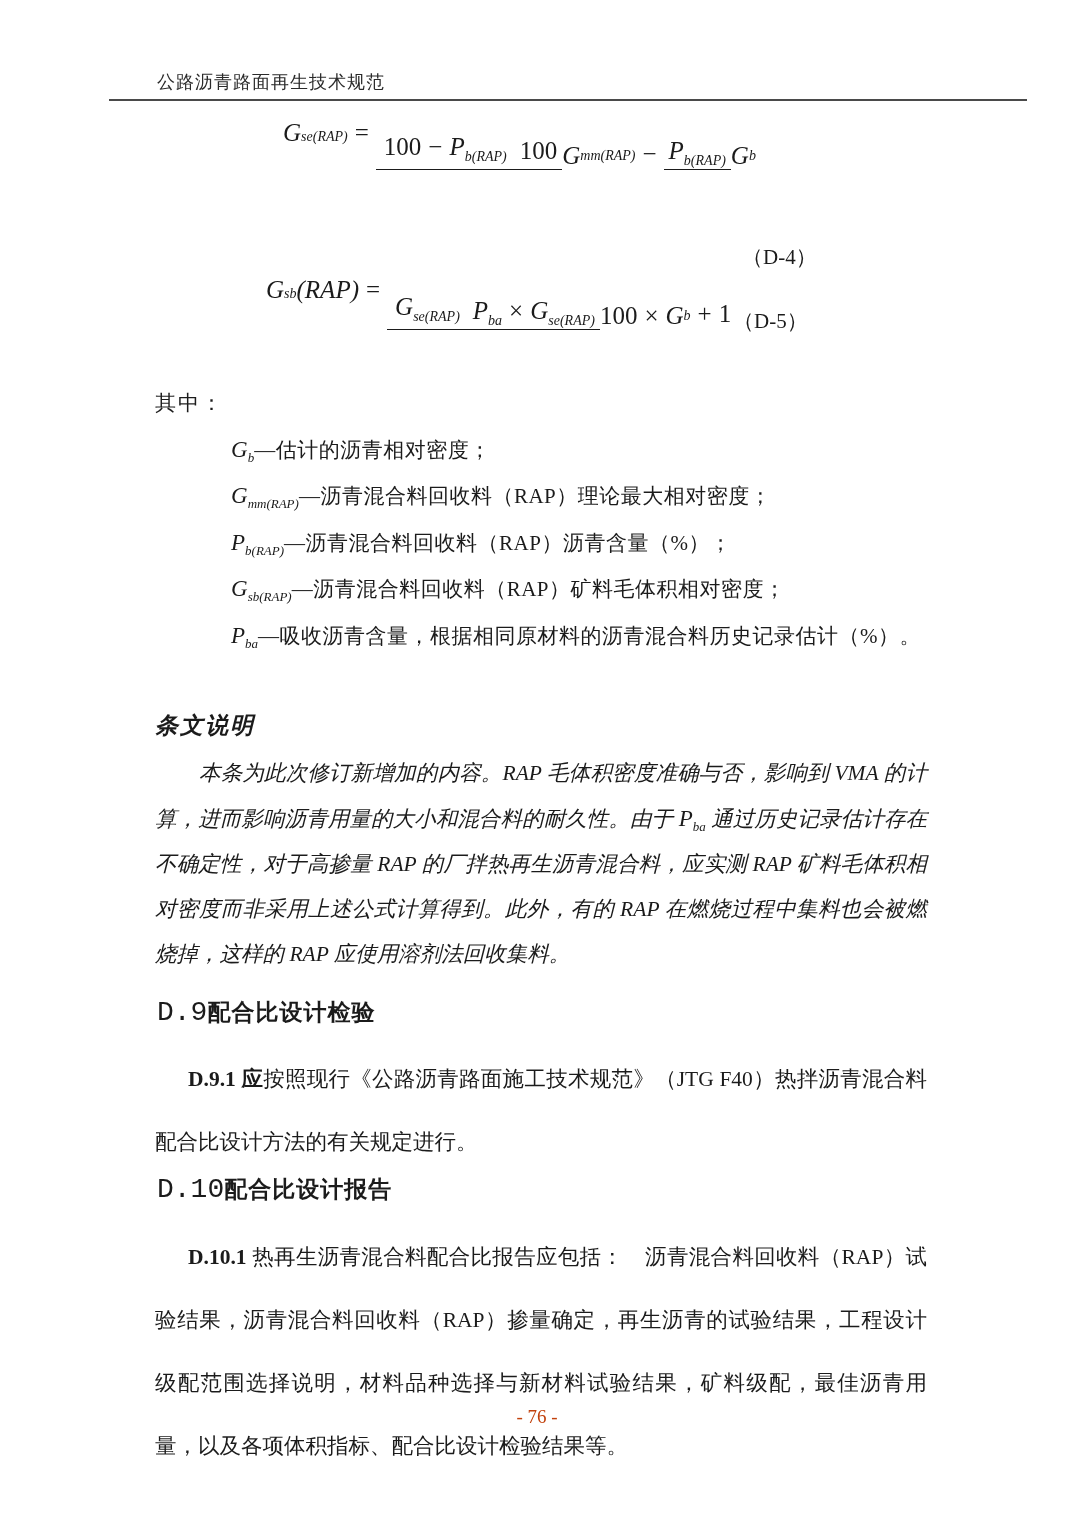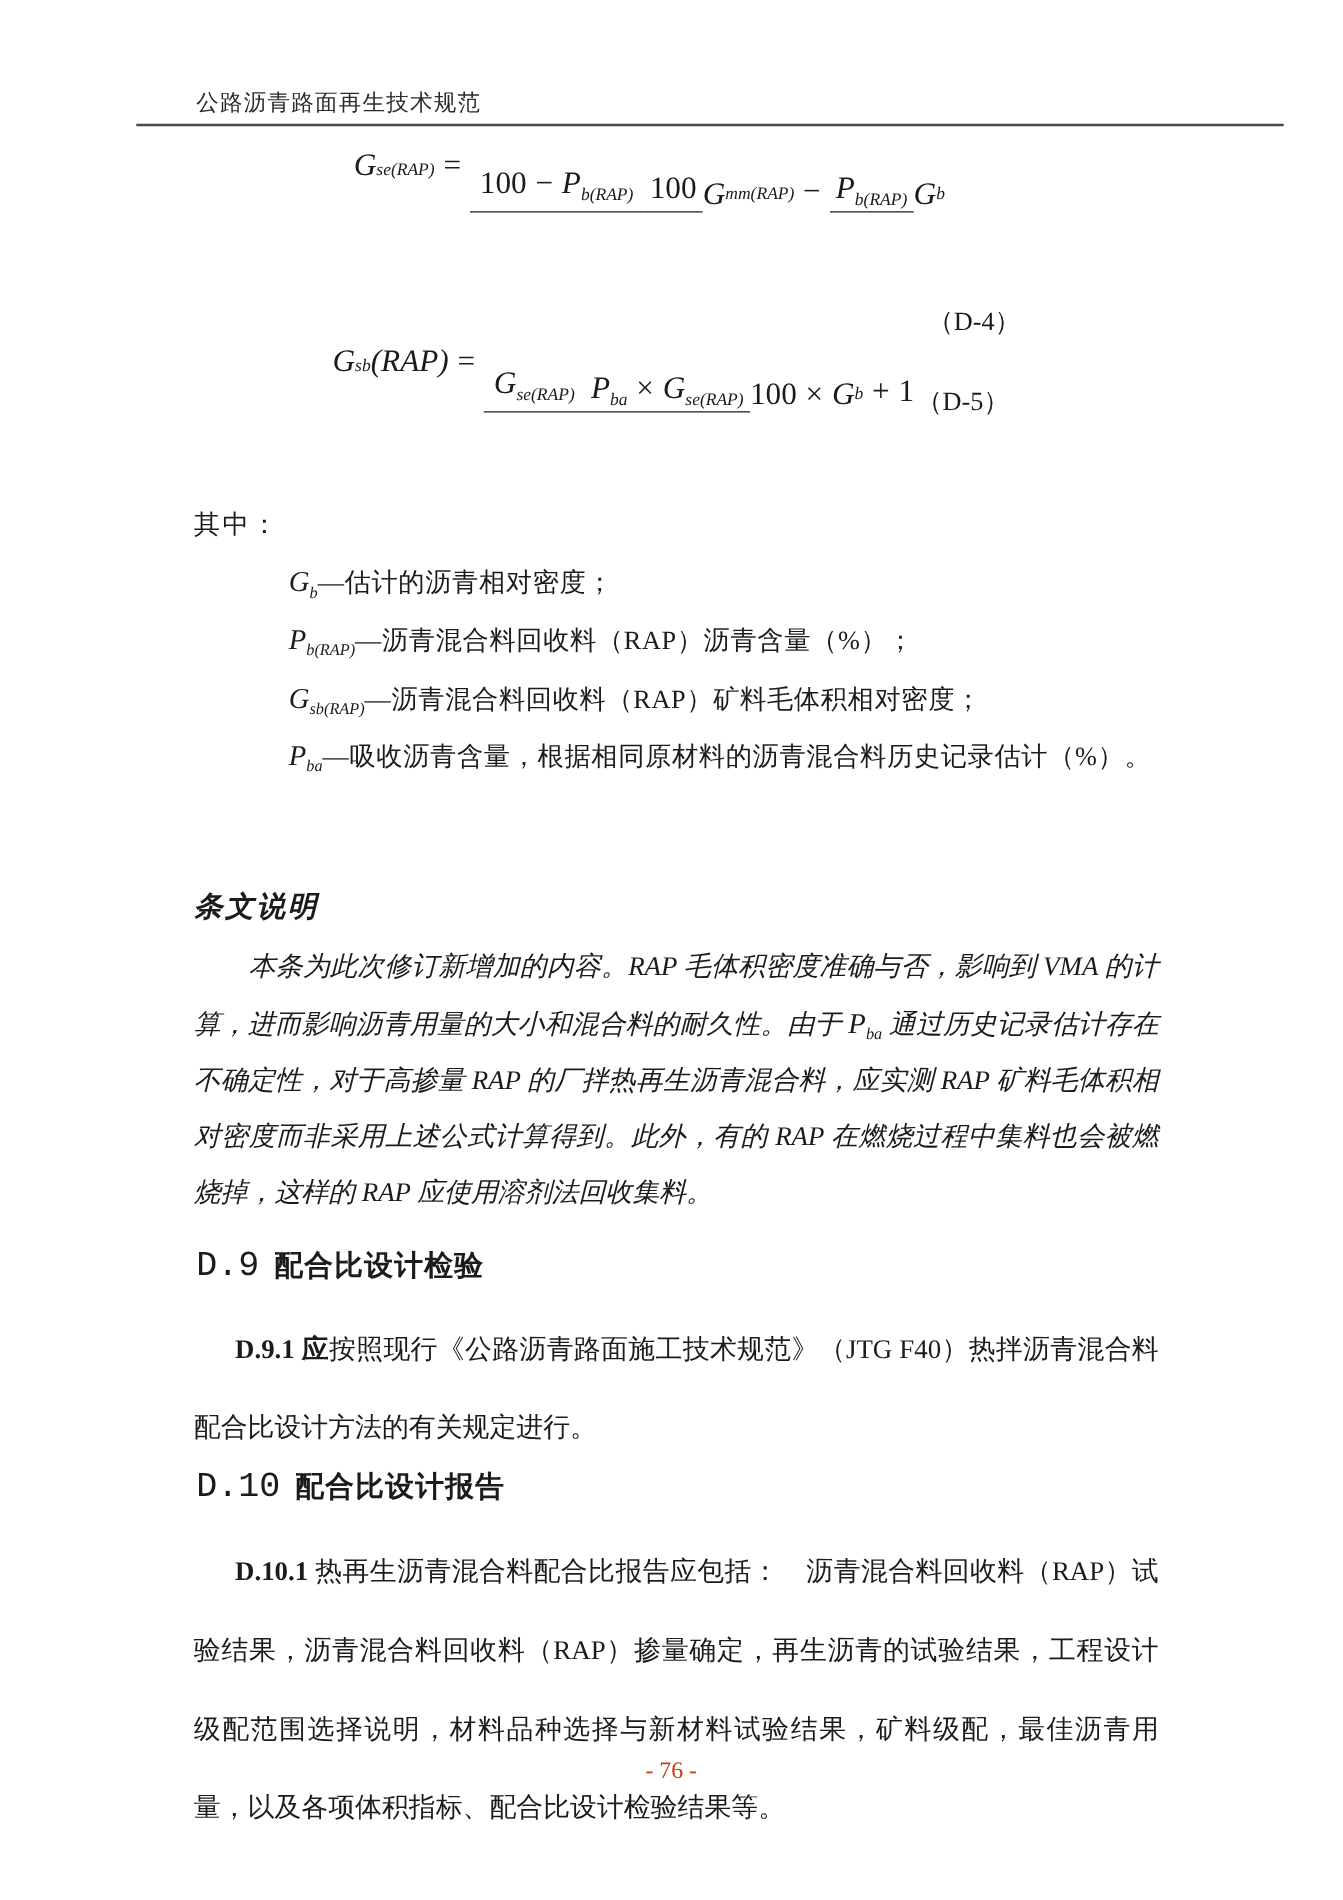--- a/index.html
+++ b/index.html
@@ -18,38 +18,38 @@
   .op { padding:0 7px; }
   .frac { display:inline-flex; flex-direction:row; }
   .fnum { text-align:center; border-bottom:1.7px solid #1b1b1b; padding:0 8px 5px 8px; }
   .fden { display:flex; justify-content:center; align-items:center; padding-top:4px; }
   .fden .fnum { padding:0 5px 4px 5px; }
   .lhs { display:inline-flex; align-items:baseline; white-space:nowrap; }
   .lhs-d4 { transform:translateY(-19px); }
   .lhs-d5 { transform:translateY(-22px); }
   .eq-label { position:absolute; font-size:21px; color:#1b1b1b; }
   
-  .where { position:absolute; left:155px; top:396px; width:775px; font-size:21px; }
+  .where { position:absolute; left:155px; top:380px; width:775px; font-size:21px; }
   .where-row { height:46.5px; display:flex; align-items:center; }
   .where-row .indent { display:inline-block; width:76px; flex:0 0 76px; }
   .where-prefix { display:inline-block; width:76px; flex:0 0 76px; letter-spacing:2px; }
   .sym { font-style:italic; font-size:23px; font-family:"Liberation Serif",serif; }
   .where sub { font-style:italic; font-size:13px; line-height:0; }
   .deftext { letter-spacing:0.5px; }
   
   .explain { position:absolute; left:155px; top:710px; width:772px; }
   .explain-h { font-weight:700; font-style:italic; font-size:23px; letter-spacing:2px; }
   .explain-p { margin:10px 0 0 0; font-style:italic; font-size:21.5px; line-height:45px;
                text-align:justify; text-indent:44px; }
   .explain-p .isym { font-size:23px; }
   .explain-p sub { font-size:13px; line-height:0; }
   
   .sec-h { position:absolute; left:157px; font-size:23px; white-space:nowrap; }
   .sec-h .sec-num { font-family:Liberation Mono, monospace; font-size:28px; }
-  .sec-h .sec-title { font-family:"Liberation Sans","DejaVu Sans",sans-serif; font-weight:700; margin-left:12px; letter-spacing:1px; }
+  .sec-h .sec-title { font-family:"Liberation Sans","DejaVu Sans",sans-serif; font-weight:700; letter-spacing:1px; }
   .body-p { position:absolute; left:155px; width:772px; font-size:21.5px; line-height:63px;
             text-align:justify; text-indent:33px; }
   .body-p b { font-weight:700; }
   
   .footer { position:absolute; left:0; top:1406px; width:100%; text-align:center; font-size:19px; color:#c2410c; }
 </style>
 </head>
 <body>
 
 <div class="page">
@@ -115,20 +115,24 @@
   <div class="where">
     <div class="where-row">
       <span class="where-prefix">其中：</span>
     </div>
     <div class="where-row">
       <span class="indent"></span>
       <span><i class="sym">G</i><sub>b</sub><span class="deftext">—估计的沥青相对密度；</span></span>
     </div>
     <div class="where-row">
       <span class="indent"></span>
+      <span><i class="sym">G</i><sub>mm(RAP)</sub><span class="deftext">—沥青混合料回收料（RAP）理论最大相对密度；</span></span>
+    </div>
+    <div class="where-row">
+      <span class="indent"></span>
       <span><i class="sym">P</i><sub>b(RAP)</sub><span class="deftext">—沥青混合料回收料（RAP）沥青含量（%）；</span></span>
     </div>
     <div class="where-row">
       <span class="indent"></span>
       <span><i class="sym">G</i><sub>sb(RAP)</sub><span class="deftext">—沥青混合料回收料（RAP）矿料毛体积相对密度；</span></span>
     </div>
     <div class="where-row">
       <span class="indent"></span>
       <span><i class="sym">P</i><sub>ba</sub><span class="deftext">—吸收沥青含量，根据相同原材料的沥青混合料历史记录估计（%）。</span></span>
     </div>

